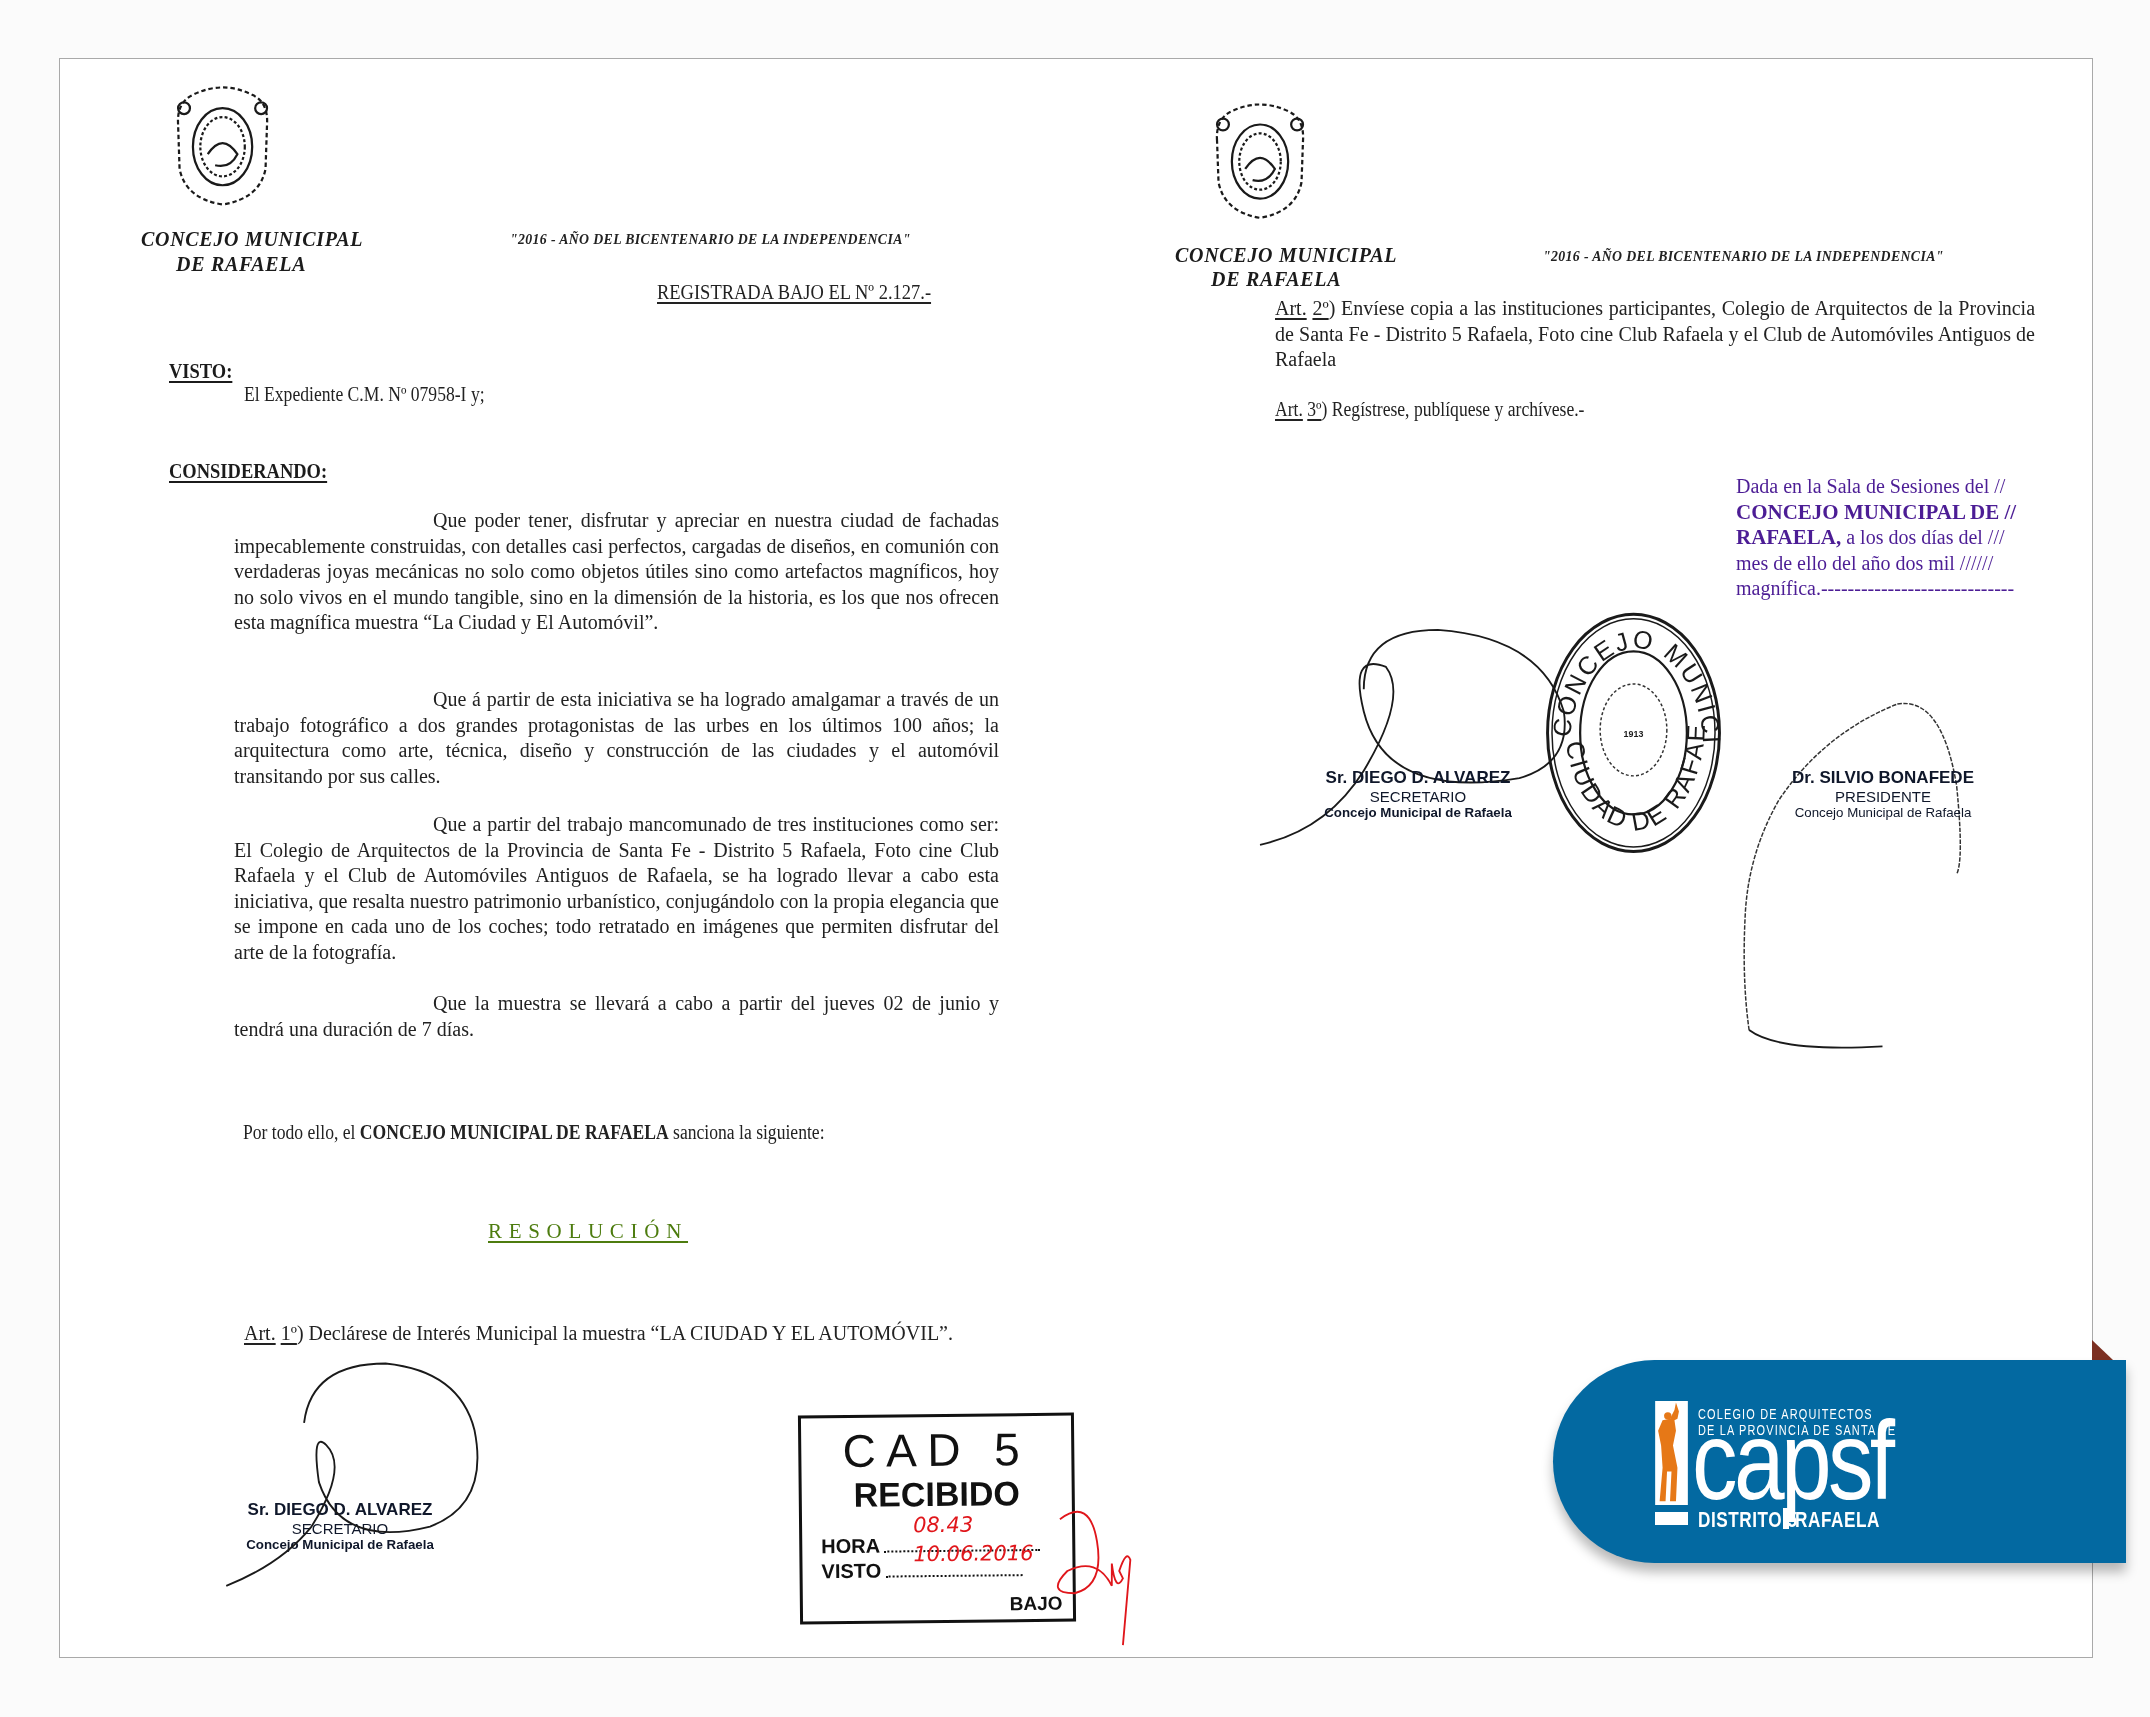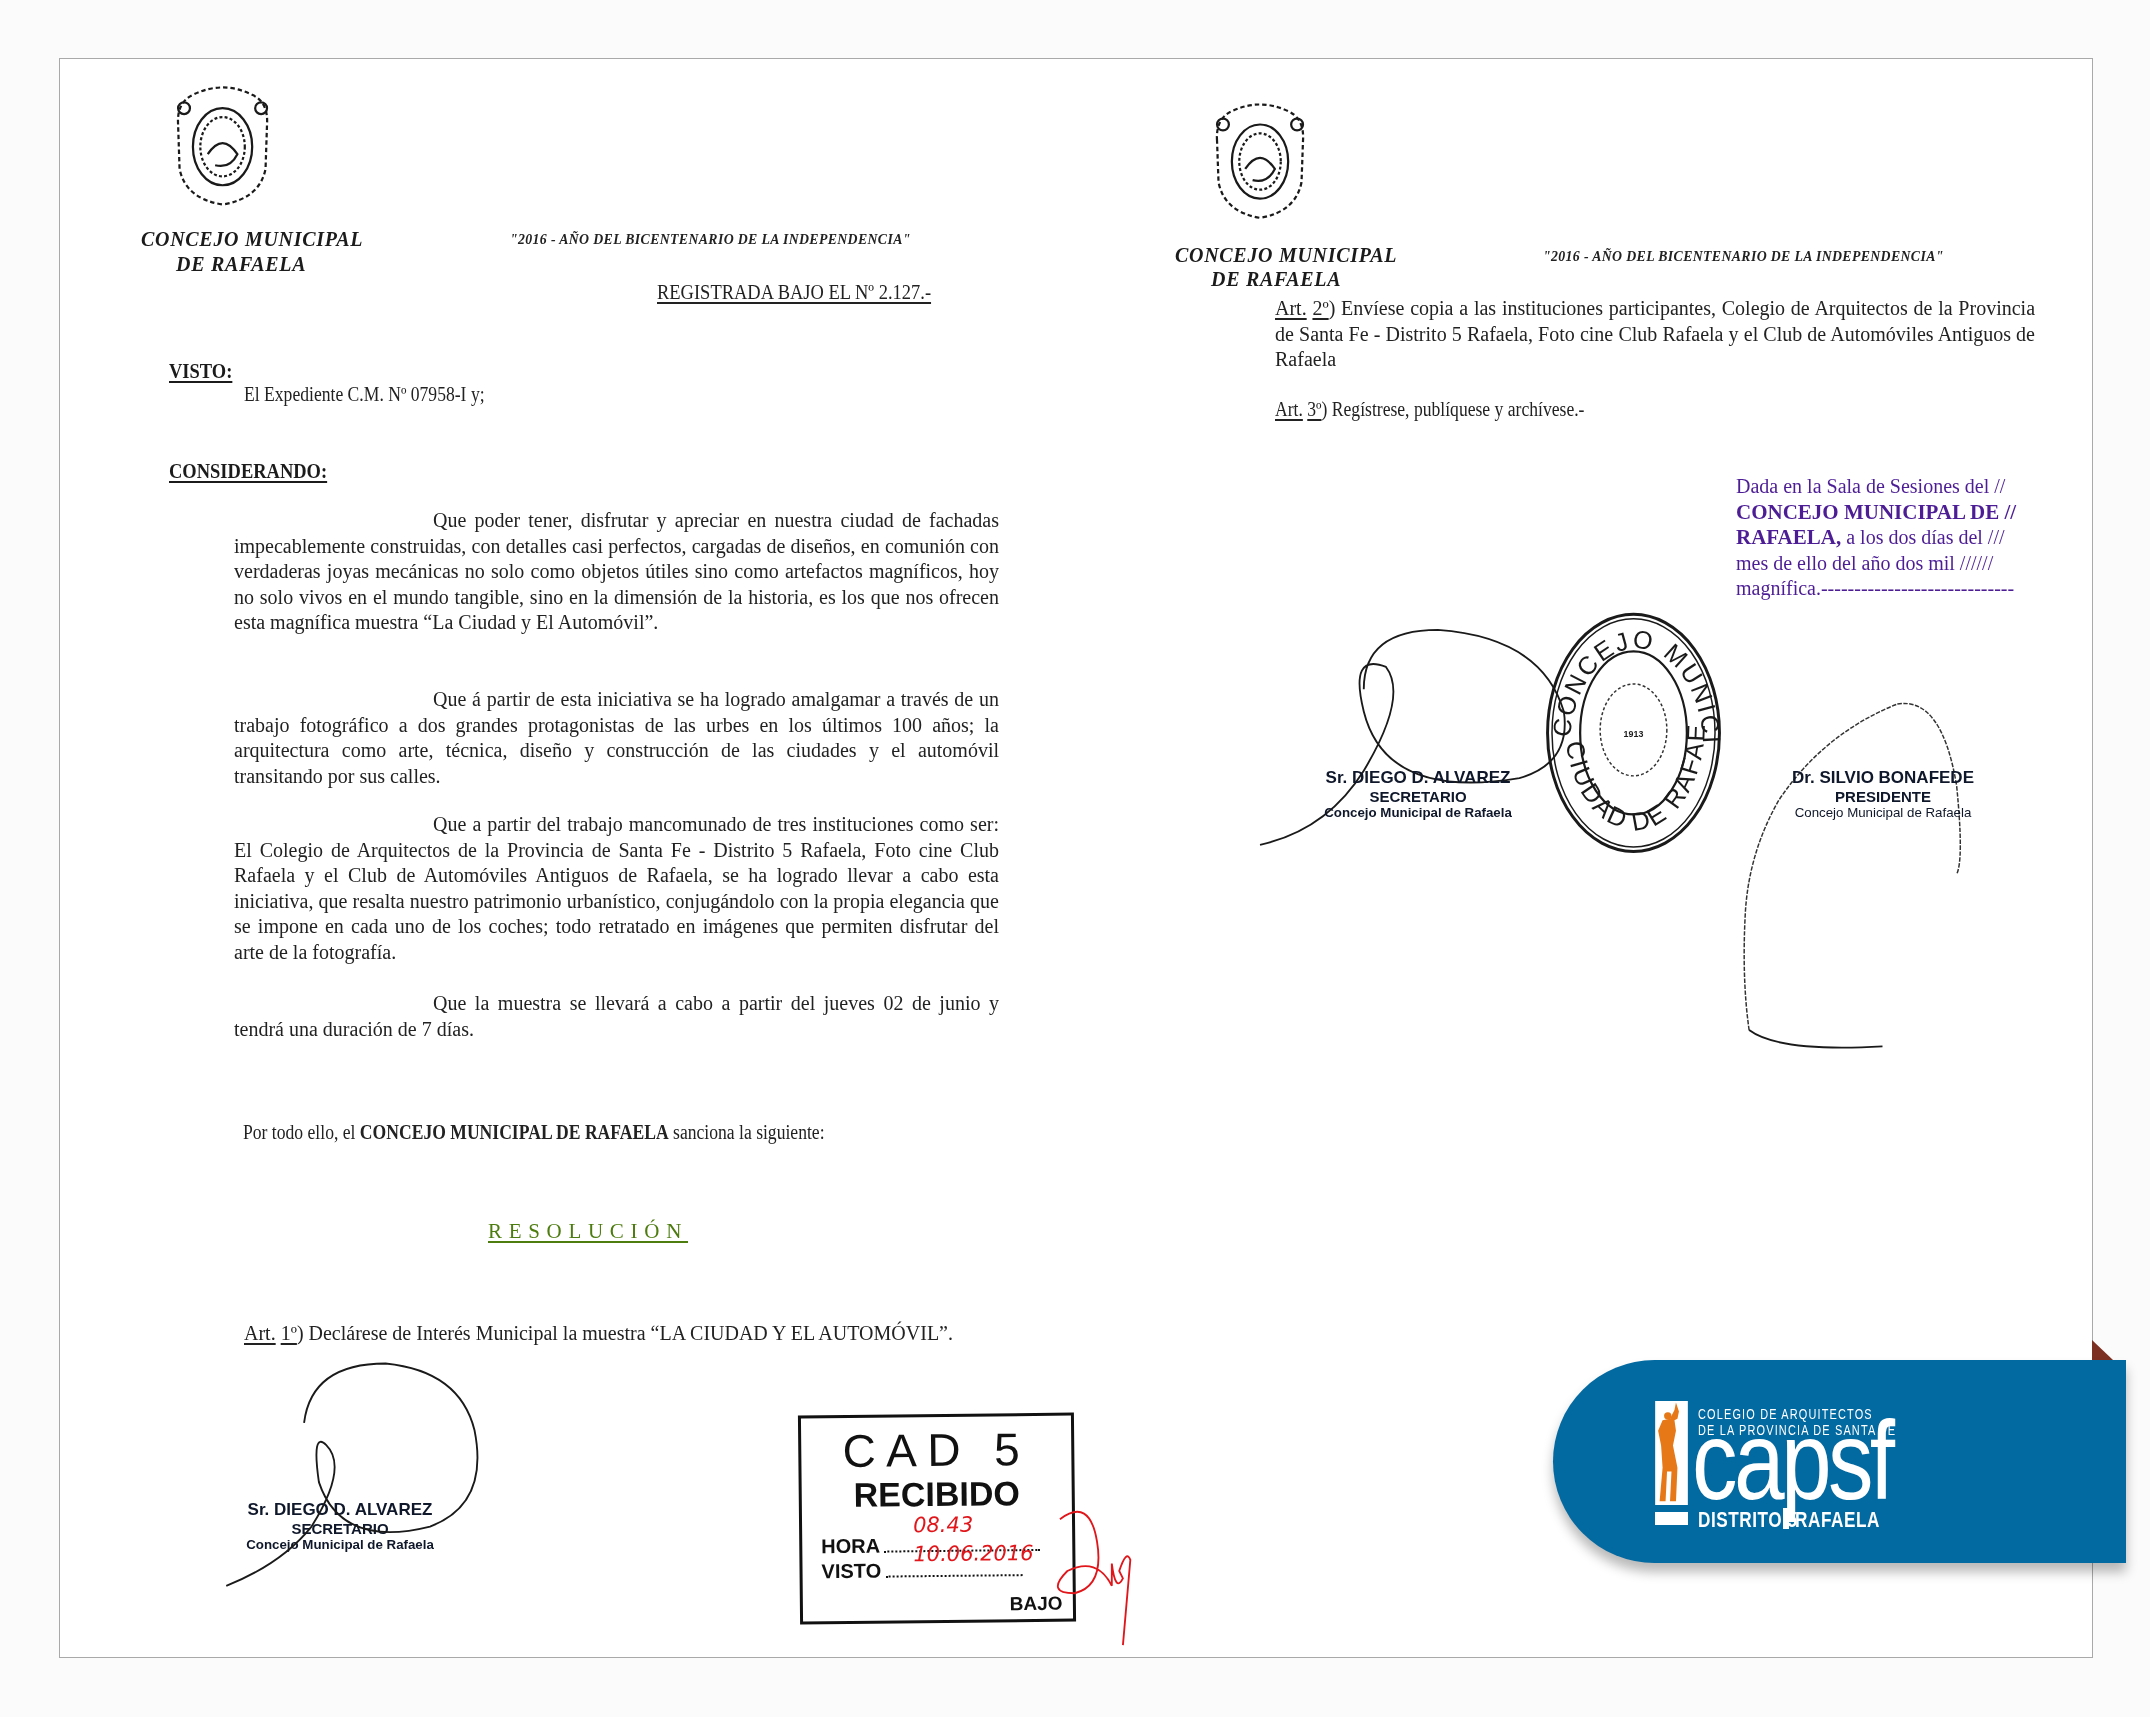--- a/index.html
+++ b/index.html
@@ -19,21 +19,21 @@
   .u { text-decoration:underline; text-decoration-thickness:1.5px; text-underline-offset:3px; }
   .para {
     position:absolute; font-size:20px; line-height:25.6px; color:#222;
     text-align:justify; text-align-last:left; white-space:normal;
   }
   .para .indent { display:inline-block; width:199px; }
   .heading { font-size:21px; font-weight:bold; color:#1b1b1b; }
   .res-title { font-size:21px; letter-spacing:6.7px; color:#4d7c0f; }
   .sig { font-family:"Liberation Sans", sans-serif; color:#0f172a; text-align:center; }
   .sig .n { font-size:17px; font-weight:bold; }
-  .sig .r { font-size:15px;font-weight:bold; }
+  .sig .r { font-size:15px; }
   .sig .o { font-size:13.3px; font-weight:bold; }
   .stamp-box {
     position:absolute; left:799px; top:1414px; width:276px; height:209px;
     border:3px solid #111; box-sizing:border-box; transform:rotate(-0.6deg);
     font-family:"Liberation Sans", sans-serif; color:#111;
   }
   .cad { position:absolute; left:0; right:0; top:6px; text-align:center; font-size:46px; letter-spacing:10.4px; }
   .rec { position:absolute; left:0; right:0; top:58px; text-align:center; font-size:34px; font-weight:bold; }
   .field { position:absolute; left:19px; font-size:20px; font-weight:bold; }
   .dots { display:inline-block; width:156px; border-bottom:2.2px dotted #111; margin-left:4.4px; height:7.4px; }

